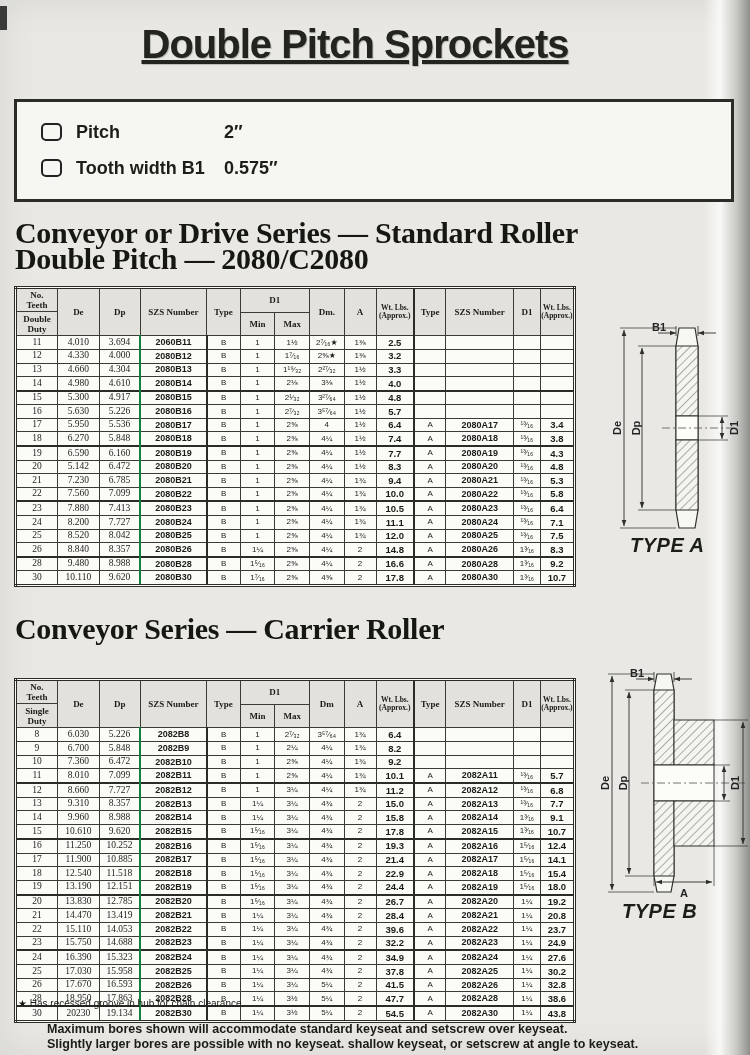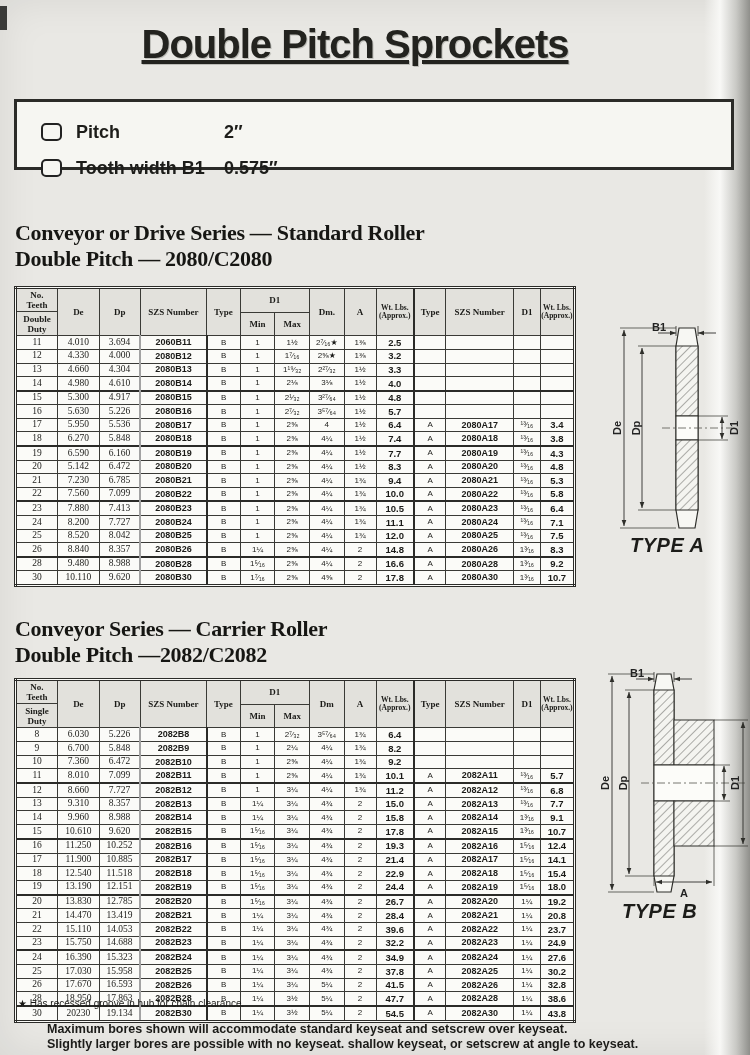--- a/index.html
+++ b/index.html
@@ -7,52 +7,52 @@
   .page{position:relative;width:750px;height:1055px;background:#e9e8e4;overflow:hidden;
         box-shadow:inset 0 0 40px rgba(0,0,0,.08);}
   .edge-band{position:absolute;right:0;top:0;width:46px;height:100%;
         background:linear-gradient(90deg,rgba(0,0,0,0) 0%,rgba(250,250,248,.9) 35%,#c9c9c5 70%,#8f8f8b 100%);}
   .corner-mark{position:absolute;left:0;top:6px;width:7px;height:24px;background:#3a3a38;}
 
   .title{position:absolute;left:0;top:22px;width:710px;text-align:center;
         font-size:40px;font-weight:bold;letter-spacing:-1px;color:#23231f;
         text-shadow:1px 1px 0 #bdbdb8;text-decoration:underline;}
 
-  .spec-box{position:absolute;left:14px;top:99px;width:720px;height:71px;
+  .spec-box{position:absolute;left:14px;top:99px;width:720px;height:103px;
         background:#f6f6f2;border:3px solid #2b2b28;box-sizing:border-box;}
   .spec-row{position:absolute;left:24px;height:24px;display:flex;align-items:center;}
   .spec-row.r0{top:18px;}
   .spec-row.r1{top:54px;}
   .spec-check{width:17px;height:14px;border:2.5px solid #222;border-radius:5px;background:#f6f6f2;
         display:inline-block;margin-right:14px;flex:none;}
   .spec-label{font-size:18px;font-weight:bold;color:#1d1d1a;width:148px;}
   .spec-value{font-size:18px;font-weight:bold;color:#1d1d1a;}
 
   .sec-head{position:absolute;left:15px;font-family:"Liberation Serif",serif;
-        font-weight:bold;font-size:22px;line-height:26px;color:#161613;letter-spacing:-.3px;}
+        font-weight:bold;font-size:30px;line-height:26px;color:#161613;letter-spacing:-.3px;}
   .sec1{top:220px;} .sec2{top:616px;}
 
   table.spk{position:absolute;left:14px;border-collapse:collapse;table-layout:fixed;width:562px;
         background:#fbfbf8;border:3px double #2b2b28;}
   table.t1{top:286px;} table.t2{top:678px;}
   table.spk th,table.spk td{border:1px solid #3a3a36;padding:0;text-align:center;overflow:hidden;
         white-space:nowrap;color:#1b1b18;}
   table.spk th{background:#e2e1dc;font-family:"Liberation Serif",serif;font-weight:bold;
         font-size:9px;line-height:1.12;white-space:normal;padding:1px 0;}
   table.spk th.wt{font-size:7.5px;}
   table.spk th.cteeth{padding:0;}
   .th-top{padding:1px 2px 1px;border-bottom:1px solid #3a3a36;}
   .th-bot{padding:2px 2px 1px;}
   table.t1 td{height:12.6px;} table.t2 td{height:12.7px;}
   table.spk td{font-size:8px;line-height:1;}
   table.spk td:nth-child(1),table.spk td:nth-child(2),table.spk td:nth-child(3){
         font-family:"Liberation Serif",serif;font-size:9.5px;}
   table.spk td:nth-child(4),table.spk td:nth-child(12){font-weight:bold;font-size:9px;}
   table.spk td:nth-child(10),table.spk td:nth-child(14){font-weight:bold;font-size:9.5px;}
-  table.spk td:nth-child(4){border-left:2px solid #a3a3a3;border-right:2px solid #2b2b28;}
+  table.spk td:nth-child(4){border-left:2px solid #15803d;border-right:2px solid #2b2b28;}
   table.spk td:nth-child(10),table.spk th.split{border-right:2px solid #2b2b28;}
   table.spk tr.grp td{border-top:2px solid #2b2b28;}
 
   .diagram{position:absolute;}
   .dg-a{left:604px;top:322px;}
   .dg-b{left:596px;top:668px;}
   .dg-caption{position:absolute;font-style:italic;font-weight:bold;font-size:20px;color:#1c1c19;
         letter-spacing:.5px;}
   .cap-a{left:630px;top:534px;} .cap-b{left:622px;top:900px;}
   svg text{font-family:"Liberation Sans",sans-serif;font-size:11px;font-weight:bold;fill:#222;}
@@ -457,21 +457,20 @@
       <line x1="94" y1="94" x2="124" y2="94" stroke="#2e2e2a" stroke-width="0.7"></line>
       <line x1="94" y1="118" x2="124" y2="118" stroke="#2e2e2a" stroke-width="0.7"></line>
       <line x1="118" y1="95" x2="118" y2="117" stroke="#2e2e2a" stroke-width="0.9" marker-start="url(#arA)" marker-end="url(#arA)"></line>
       <text transform="rotate(-90 130 106)" x="130" y="110" text-anchor="middle">D1</text>
     </svg>
   </div>
   <div class="dg-caption cap-a">TYPE A</div>
 
   <div class="sec-head sec2">
     <div>Conveyor Series — Carrier Roller</div>
-    <div>Double Pitch —2082/C2082</div>
   </div>
 
   <table class="spk t2">
     <colgroup>
       <col style="width:7.5%">
         <col style="width:7.5%">
         <col style="width:7.3%">
         <col style="width:11.9%">
       <col style="width:6%">
         <col style="width:6.2%">

